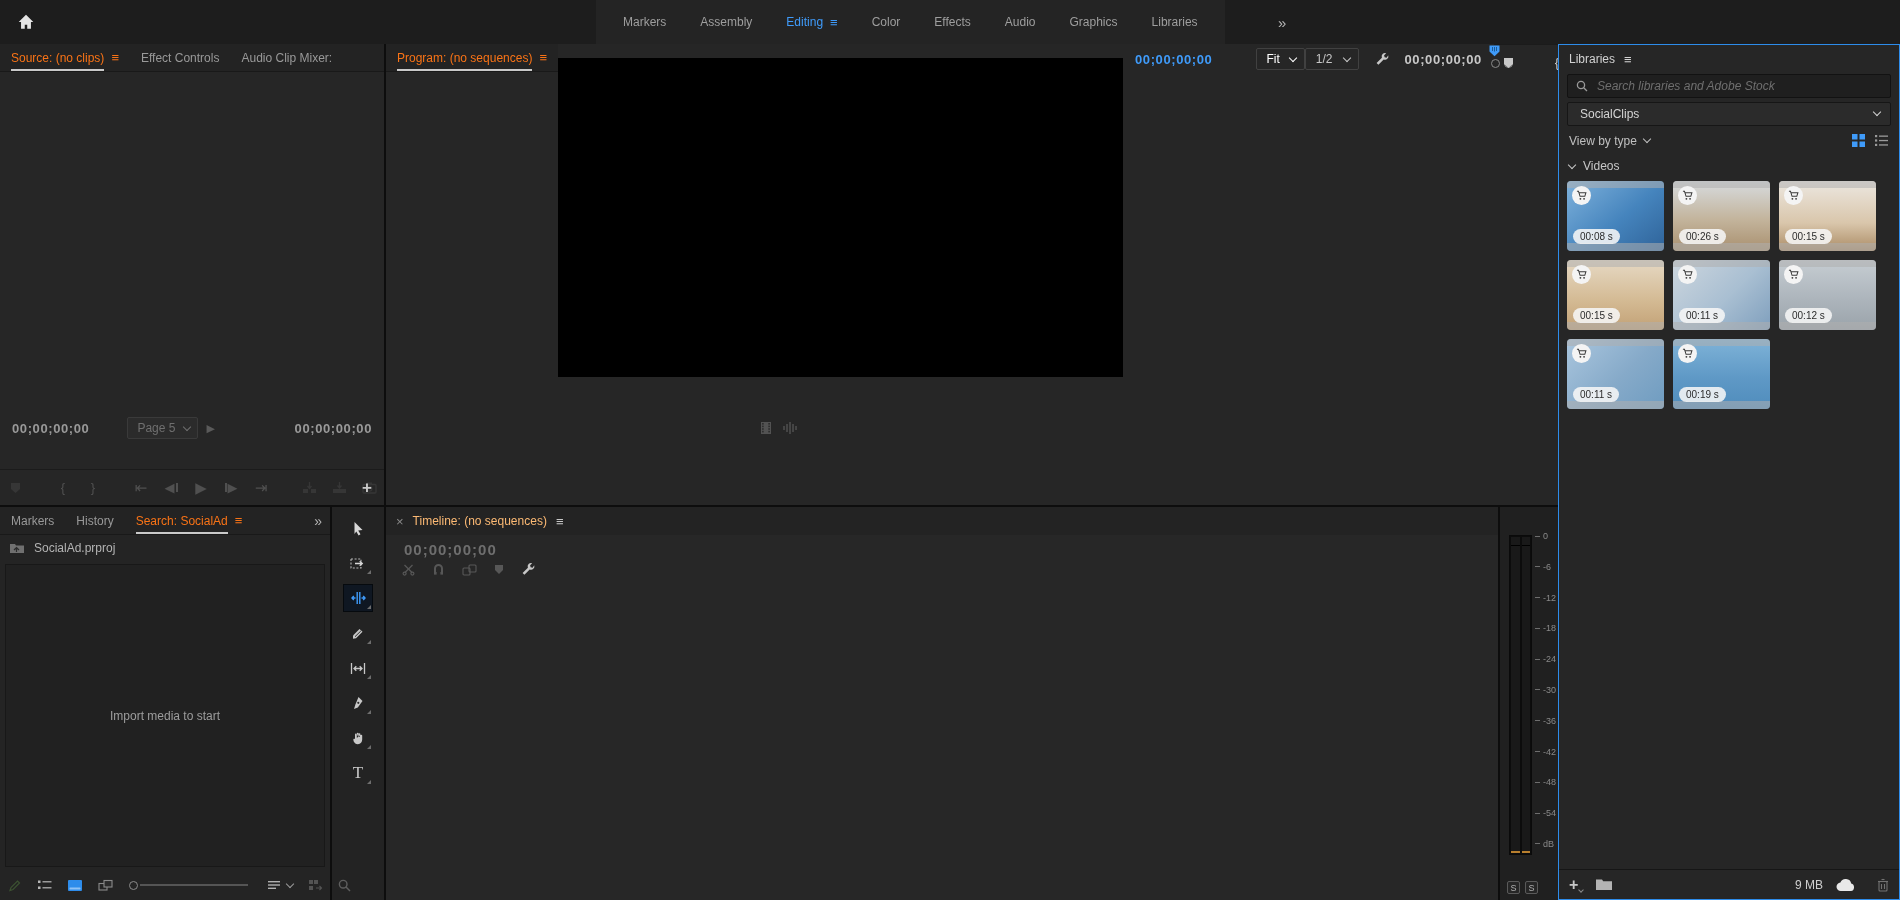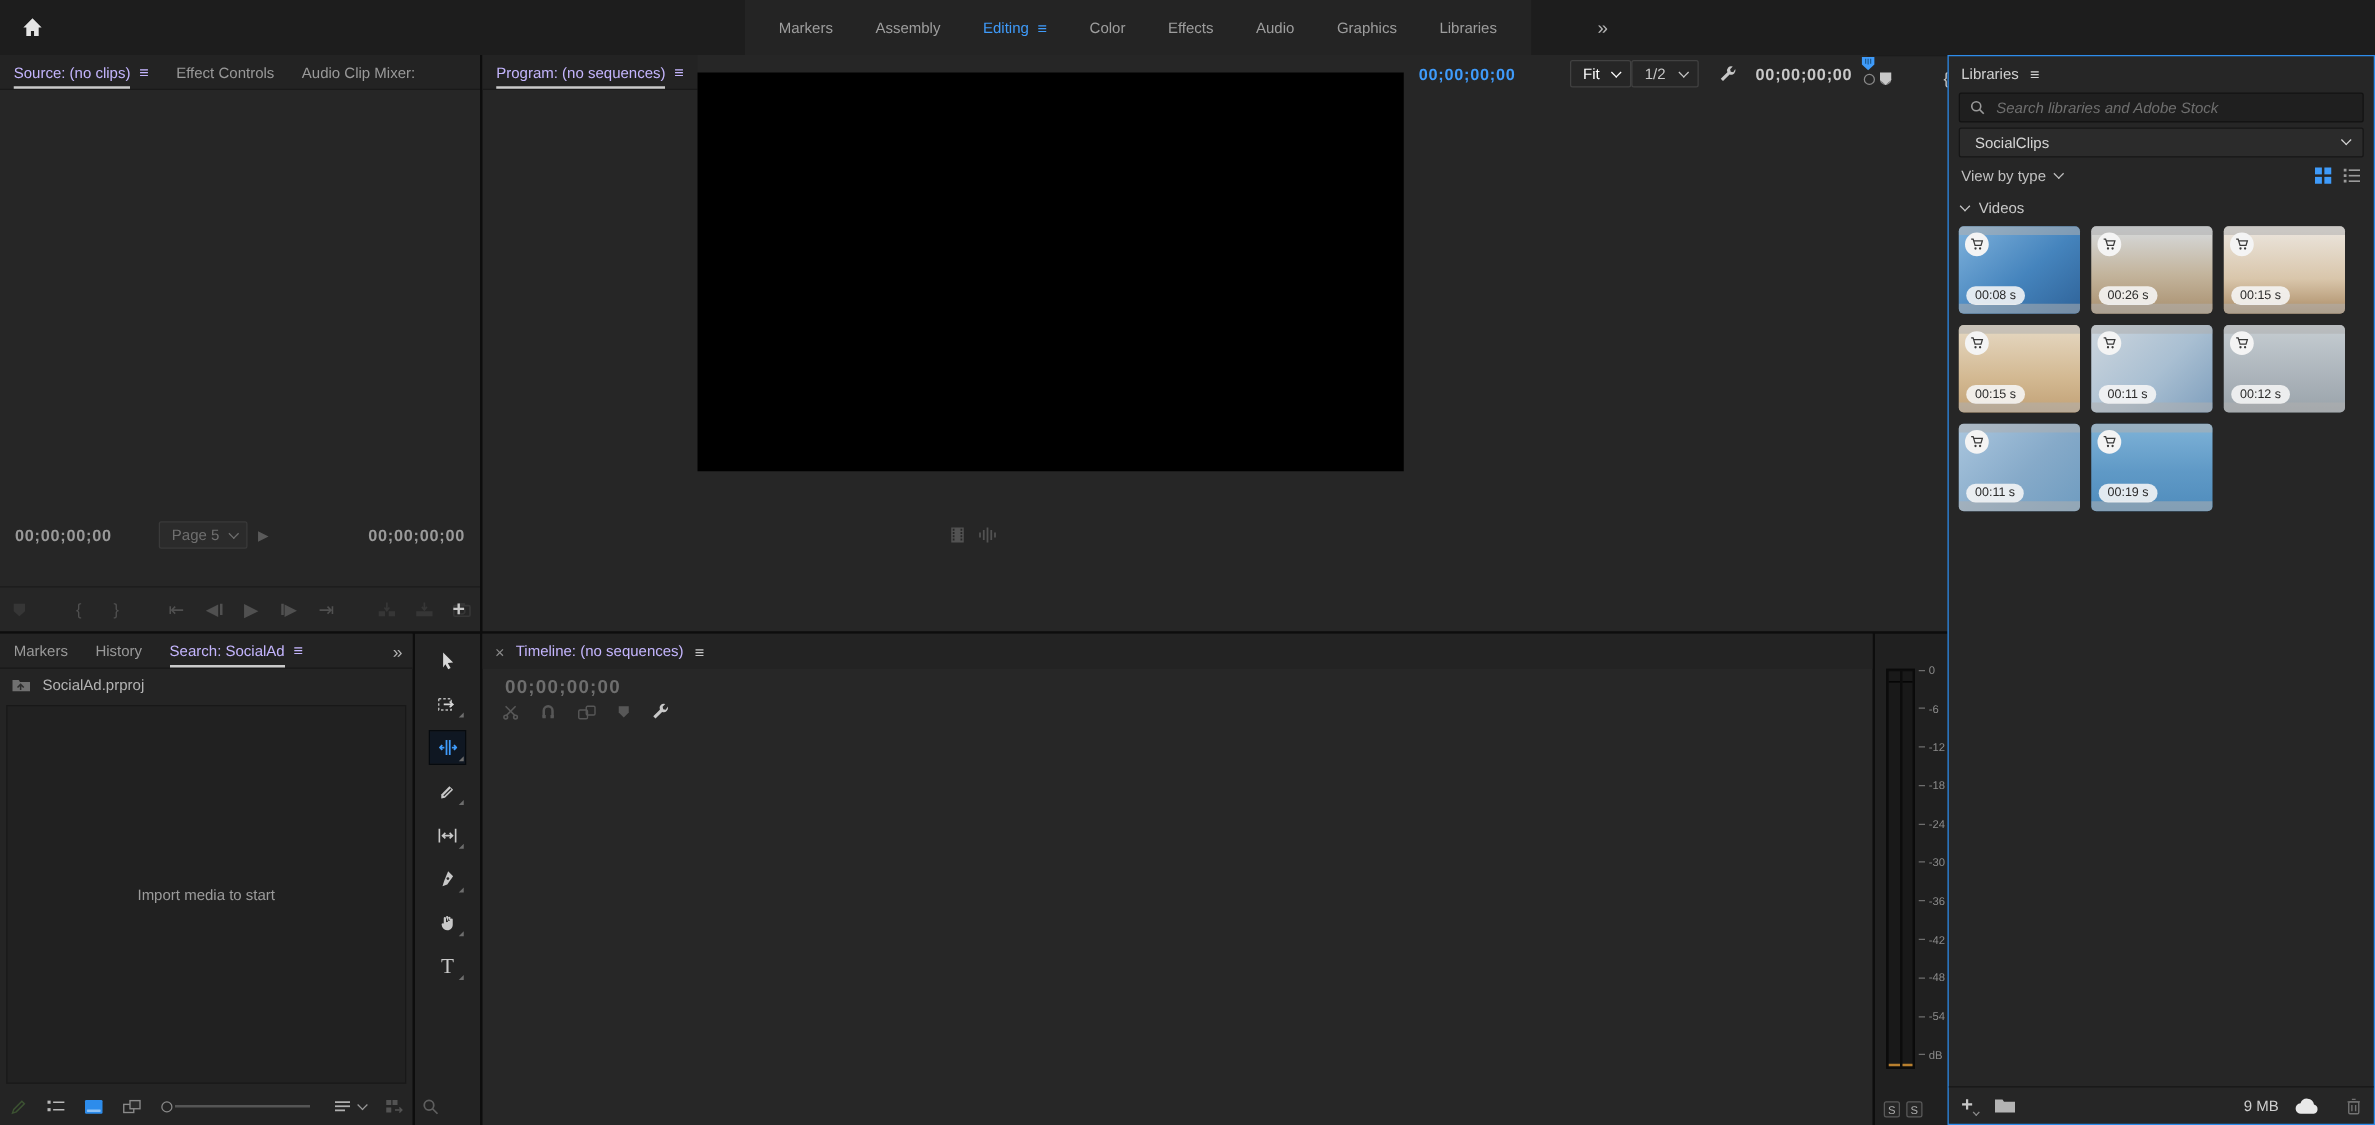--- a/index.html
+++ b/index.html
@@ -13,21 +13,21 @@
   .workspaces{position:absolute;left:596px;top:0;height:44px;display:flex;align-items:center;background:#242424;padding:0 10px;}
   .ws-tab{padding:0 17px;height:100%;display:flex;align-items:center;gap:7px;color:#9e9e9e;cursor:default;}
   .ws-tab.active{color:#3f9bfa;}
   .menu-glyph{font-size:13px;line-height:1;}
   .overflow-btn{position:absolute;left:1268px;top:0;height:44px;display:flex;align-items:center;font-size:15px;color:#b4b4b4;padding:0 10px;}
 
   
   .panel-tabs{height:28px;display:flex;align-items:center;background:#232323;border-bottom:1px solid #191919;flex-shrink:0;}
   .ptab{padding:0 11px;height:100%;display:flex;align-items:center;gap:7px;color:#999;}
   .ptab .lbl{padding:6px 0 4px;border-bottom:2px solid transparent;}
-  .ptab.active{color:#c4b5fd;}
+  .ptab.active{color:#f97316;}
   .ptab.active .lbl{border-bottom:2px solid #c9c9c9;}
   .chev-d{display:inline-block;width:6px;height:6px;border-right:1.5px solid currentColor;border-bottom:1.5px solid currentColor;transform:rotate(45deg);margin-top:-3px;}
   .tc{font-weight:bold;letter-spacing:.6px;font-size:13px;}
 
   
   .top-row{position:absolute;top:44px;left:0;width:1558px;height:461px;display:flex;gap:2px;}
   .bottom-row{position:absolute;top:507px;left:0;width:1558px;height:393px;display:flex;gap:2px;}
 
   
   .source-panel{width:792px;background:#262626;display:flex;flex-direction:column;}
@@ -81,21 +81,21 @@
   .tools-col{width:52px;background:#232323;display:flex;flex-direction:column;align-items:center;padding-top:8px;gap:9px;}
   .tool{width:28px;height:26px;display:flex;align-items:center;justify-content:center;color:#c8c8c8;position:relative;font-size:15px;}
   .tool.fly::after{content:"";position:absolute;right:1px;bottom:2px;border-left:4px solid transparent;border-bottom:4px solid #6e6e6e;}
   .tool.active{background:#0f1722;outline:1px solid #060a0e;color:#3f9bfa;}
   .type-glyph{font-size:17px;font-family:"Liberation Serif","DejaVu Serif",serif;}
 
   
   .timeline-panel{flex:1;background:#272727;display:flex;flex-direction:column;}
   .tl-header{height:28px;background:#232323;display:flex;align-items:center;gap:9px;padding:0 10px;flex-shrink:0;}
   .tl-close{color:#8a8a8a;font-size:13px;}
-  .tl-title{color:#c4b5fd;text-align:right;}
+  .tl-title{color:#fdba74;text-align:right;}
   .tl-tc{font-size:15px;color:#6e6e6e;font-weight:bold;letter-spacing:1px;padding:6px 0 0 18px;}
   .tl-tools{display:flex;align-items:center;gap:17px;padding:4px 0 6px 16px;}
   .tl-tools .dimicon{opacity:.42;}
   .tl-body{flex:1;display:flex;align-items:center;justify-content:center;color:#8e8e8e;}
 
   
   .meter-col{width:58px;background:#202020;position:relative;font-size:9px;color:#8a8a8a;}
   .meter-bars{position:absolute;left:9px;top:28px;height:320px;width:23px;display:flex;gap:2px;background:#0c0c0c;border:1px solid #0a0a0a;padding:1px;}
   .chan{flex:1;background:#191919;position:relative;}
   .chan::before{content:"";position:absolute;top:0;left:0;right:0;height:8px;border-bottom:1px solid #000;}

